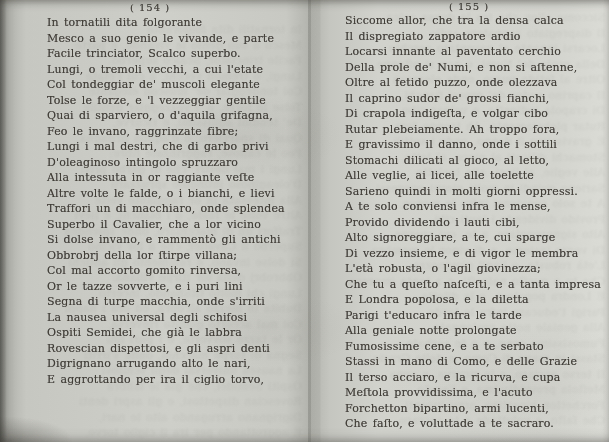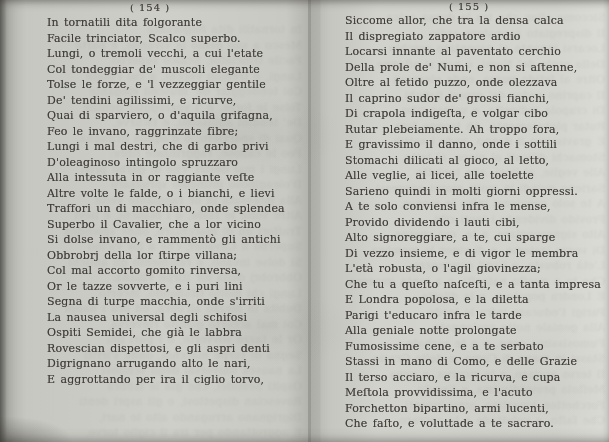--- a/index.html
+++ b/index.html
@@ -111,25 +111,25 @@
         <div class="poem-line">Segna di turpe macchia, onde s'irriti</div>
         <div class="poem-line">La nausea universal degli schifosi</div>
         <div class="poem-line">Ospiti Semidei, che già le labbra</div>
         <div class="poem-line">Rovescian dispettosi, e gli aspri denti</div>
         <div class="poem-line">Digrignano arrugando alto le nari,</div>
         <div class="poem-line">E aggrottando per ira il ciglio torvo,</div>
       </div>
     <div class="page-number left">( 154 )</div>
     <div class="poem left">
         <div class="poem-line">In tornatili dita folgorante</div>
+        <div class="poem-line">Mesco a suo genio le vivande, e parte</div>
         <div class="poem-line">Facile trinciator, Scalco superbo.</div>
         <div class="poem-line">Lungi, o tremoli vecchi, a cui l'etate</div>
         <div class="poem-line">Col tondeggiar de' muscoli elegante</div>
         <div class="poem-line">Tolse le forze, e 'l vezzeggiar gentile</div>
-        <div class="poem-line">De' tendini agilissimi, e ricurve,</div>
         <div class="poem-line">Quai di sparviero, o d'aquila grifagna,</div>
         <div class="poem-line">Feo le invano, raggrinzate fibre;</div>
         <div class="poem-line">Lungi i mal destri, che di garbo privi</div>
         <div class="poem-line">D'oleaginoso intingolo spruzzaro</div>
         <div class="poem-line">Alla intessuta in or raggiante veſte</div>
         <div class="poem-line">Altre volte le falde, o i bianchi, e lievi</div>
         <div class="poem-line">Traffori un di macchiaro, onde splendea</div>
         <div class="poem-line">Superbo il Cavalier, che a lor vicino</div>
         <div class="poem-line">Si dolse invano, e rammentò gli antichi</div>
         <div class="poem-line">Obbrobrj della lor ſtirpe villana;</div>

